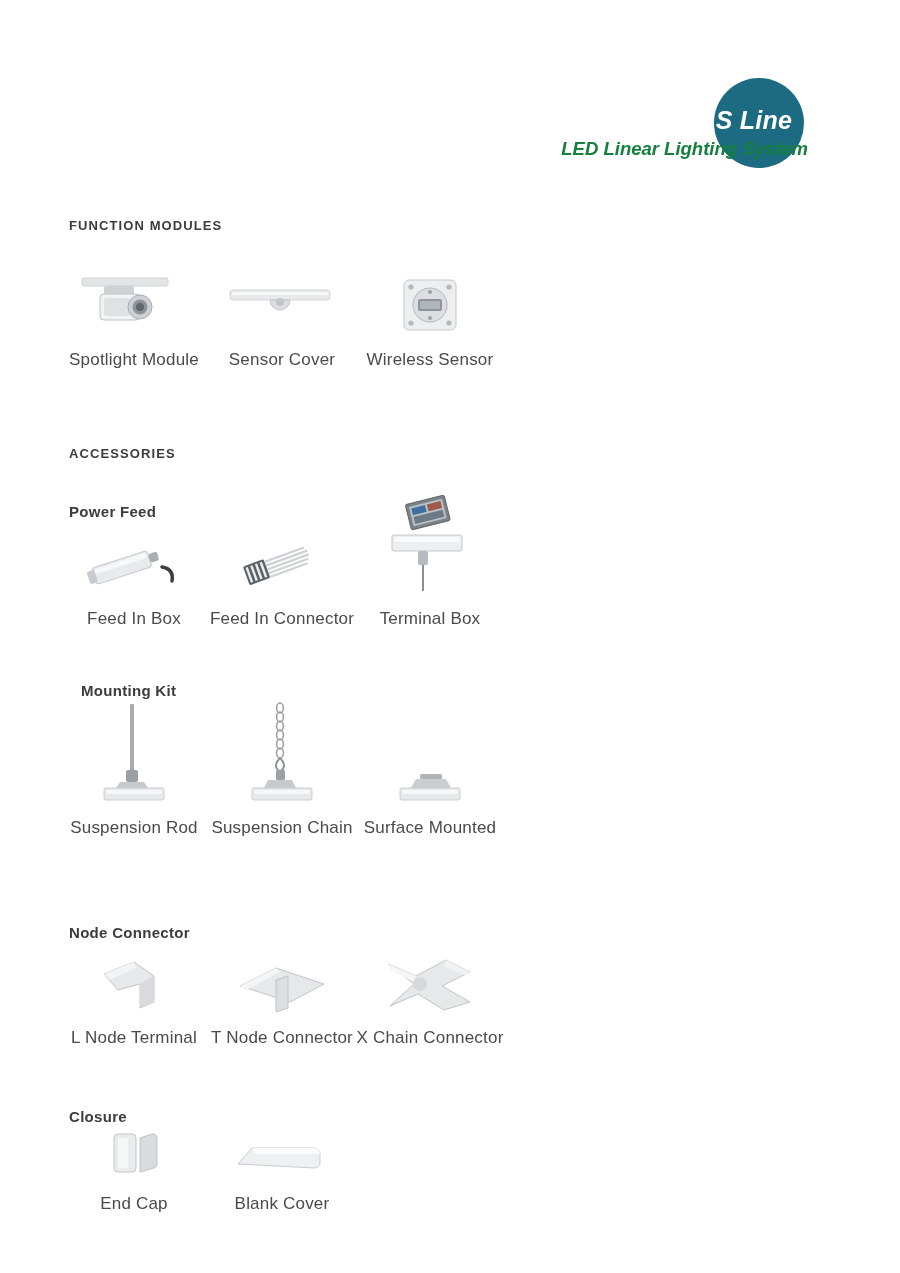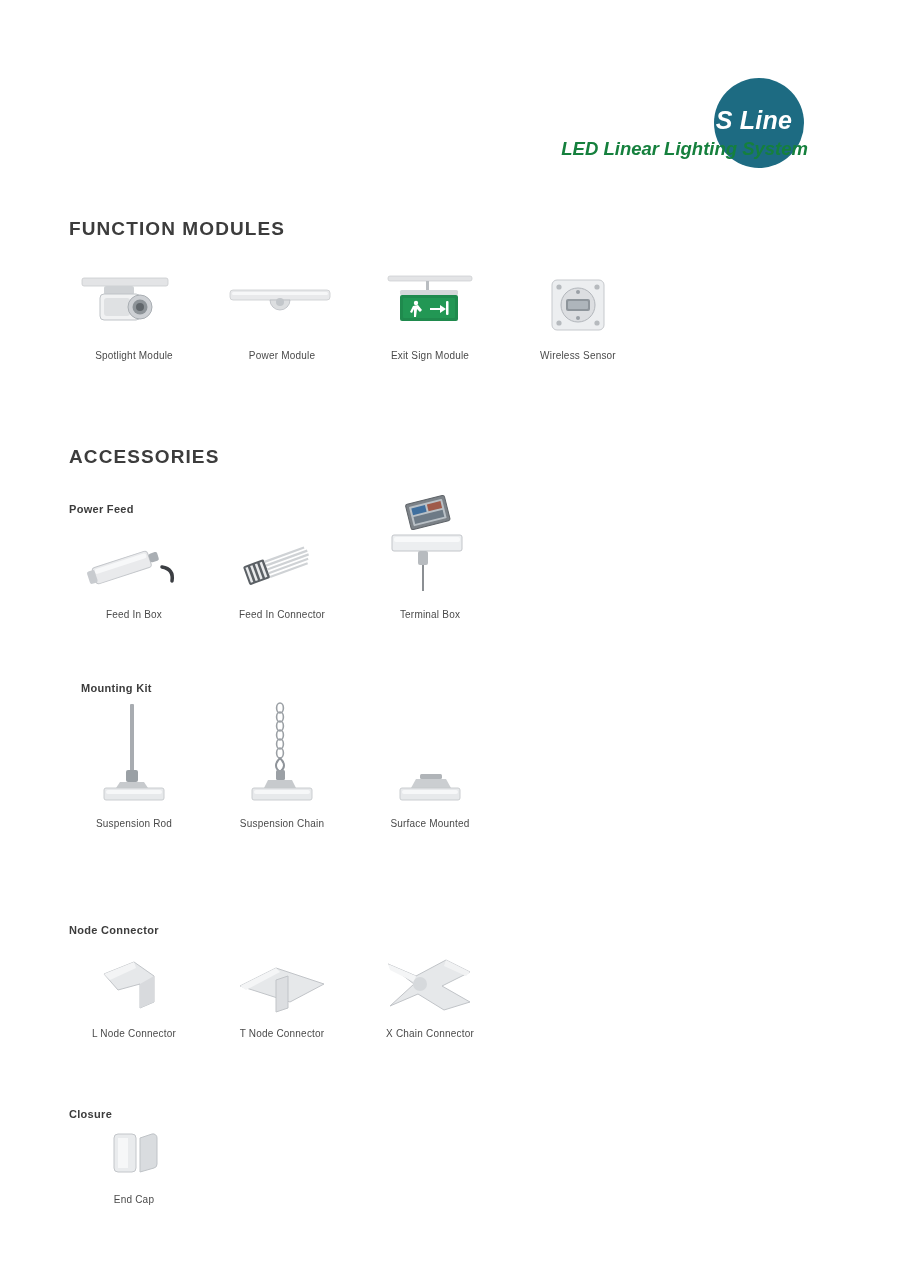--- a/index.html
+++ b/index.html
@@ -53,50 +53,50 @@
     font-weight: bold;
     font-style: italic;
     color: #15803d;
     white-space: nowrap;
   }
 
   
   .section-title {
     position: absolute;
     left: 69px;
-    font-size: 19px;
+    font-size: 13px;
     font-weight: bold;
     letter-spacing: 1.1px;
     color: #3c3c3c;
   }
   .group-title {
     position: absolute;
     left: 69px;
-    font-size: 11px;
+    font-size: 15px;
     font-weight: bold;
     letter-spacing: .3px;
     color: #3c3c3c;
   }
 
   
   .row { position: absolute; left: 60px; display: flex; }
   .item {
     width: 148px;
     display: flex;
     flex-direction: column;
     align-items: center;
   }
   .thumb {
     width: 120px;
     height: 72px;
     position: relative;
   }
   .caption {
     margin-top: 10px;
-    font-size: 10px;
+    font-size: 17px;
     color: #4a4a4a;
     letter-spacing: .2px;
     text-align: left;
     white-space: nowrap;
   }
   svg { display: block; overflow: visible; }
 </style>
 </head>
 <body>
 
@@ -129,41 +129,23 @@
 
     <div class="item">
       <div class="thumb">
         <svg width="120" height="72" viewBox="0 0 120 72">
           <rect x="8" y="22" width="100" height="10" rx="3" fill="#e8e9eb" stroke="#c9cbce" stroke-width="0.8"></rect>
           <rect x="10" y="24" width="96" height="3" rx="1.5" fill="#f6f7f8"></rect>
           <path d="M48 32 h20 a9 9 0 0 1 -20 0 z" fill="#dcdee0" stroke="#b9bdc1" stroke-width="0.8"></path>
           <circle cx="58" cy="34" r="4" fill="#c2c6ca"></circle>
         </svg>
       </div>
-      <div class="caption">Power Module</div>
-    </div>
-
-    <div class="item">
-      <div class="thumb">
-        <svg width="120" height="72" viewBox="0 0 120 72">
-          <rect x="18" y="8" width="84" height="5" rx="2" fill="#e3e4e6" stroke="#c9cbce" stroke-width="0.7"></rect>
-          <rect x="56" y="13" width="3" height="10" fill="#b9bdc1"></rect>
-          <rect x="30" y="22" width="58" height="5" rx="1.5" fill="#d6d8da"></rect>
-          <rect x="30" y="27" width="58" height="26" rx="2" fill="#1f8a4d"></rect>
-          <rect x="33" y="30" width="52" height="20" rx="1" fill="#229754"></rect>
-          <g fill="#ffffff">
-            <circle cx="46" cy="35" r="2.2"></circle>
-            <path d="M43 38 l5 -1 l4 5 l-2 2 l-3 -3 l-1 8 l-2 0 l0 -8 l-2 4 l-2 -1 z"></path>
-            <path d="M60 40 h10 v-3 l6 4 l-6 4 v-3 h-10 z"></path>
-            <rect x="76" y="33" width="2.5" height="14" rx="1"></rect>
-          </g>
-        </svg>
-      </div>
-      <div class="caption">Exit Sign Module</div>
-    </div>
+      <div class="caption">Sensor Cover</div>
+    </div>
+
 
     <div class="item">
       <div class="thumb">
         <svg width="120" height="72" viewBox="0 0 120 72">
           <rect x="34" y="12" width="52" height="50" rx="5" fill="#eceef0" stroke="#c6c9cd" stroke-width="1"></rect>
           <circle cx="41" cy="19" r="2.6" fill="#b6babe"></circle>
           <circle cx="79" cy="19" r="2.6" fill="#b6babe"></circle>
           <circle cx="41" cy="55" r="2.6" fill="#b6babe"></circle>
           <circle cx="79" cy="55" r="2.6" fill="#b6babe"></circle>
           <circle cx="60" cy="37" r="17" fill="#dcdee1" stroke="#b2b6bb" stroke-width="1"></circle>
@@ -300,21 +282,21 @@
   <div class="row" style="top:950px;">
 
     <div class="item">
       <div class="thumb" style="height:68px;">
         <svg width="120" height="68" viewBox="0 0 120 68">
           <path d="M30 24 L60 12 L80 26 L80 52 L66 58 L66 34 L44 40 Z" fill="#e6e8ea" stroke="#c1c4c8" stroke-width="1"></path>
           <path d="M30 24 L60 12 L62 18 L36 30 Z" fill="#f3f4f5"></path>
           <path d="M66 34 L80 26 L80 52 L66 58 Z" fill="#d8dadd"></path>
         </svg>
       </div>
-      <div class="caption">L Node Connector</div>
+      <div class="caption">L Node Terminal</div>
     </div>
 
     <div class="item">
       <div class="thumb" style="height:68px;">
         <svg width="120" height="68" viewBox="0 0 120 68">
           <path d="M18 36 L54 18 L102 34 L68 52 Z" fill="#e6e8ea" stroke="#c1c4c8" stroke-width="1"></path>
           <path d="M18 36 L54 18 L58 22 L24 40 Z" fill="#f4f5f6"></path>
           <path d="M54 30 L66 26 L66 58 L54 62 Z" fill="#dcdee1" stroke="#c1c4c8" stroke-width="1"></path>
         </svg>
       </div>
@@ -342,15 +324,24 @@
       <div class="thumb" style="height:56px;">
         <svg width="120" height="56" viewBox="0 0 120 56">
           <path d="M44 6 h14 a4 4 0 0 1 4 4 v30 a4 4 0 0 1 -4 4 h-14 a4 4 0 0 1 -4 -4 v-30 a4 4 0 0 1 4 -4 z" fill="#e9ebed" stroke="#c3c6ca" stroke-width="1"></path>
           <path d="M44 10 h10 v30 h-10 z" fill="#f6f7f8"></path>
           <path d="M66 10 l12 -4 a4 4 0 0 1 5 4 v26 a4 4 0 0 1 -3 4 l-14 4 z" fill="#d9dcdf" stroke="#bfc3c7" stroke-width="1"></path>
         </svg>
       </div>
       <div class="caption">End Cap</div>
     </div>
 
+    <div class="item">
+      <div class="thumb" style="height:56px;">
+        <svg width="120" height="56" viewBox="0 0 120 56">
+          <path d="M16 36 L30 20 h62 a6 6 0 0 1 6 6 v8 a6 6 0 0 1 -6 6 z" fill="#eff0f2" stroke="#c8cbce" stroke-width="1"></path>
+          <path d="M30 20 h62 a6 6 0 0 1 6 6 H34 z" fill="#fafbfb"></path>
+        </svg>
+      </div>
+      <div class="caption">Blank Cover</div>
+    </div>
   </div>
 
 </div>
 
 </body></html>

